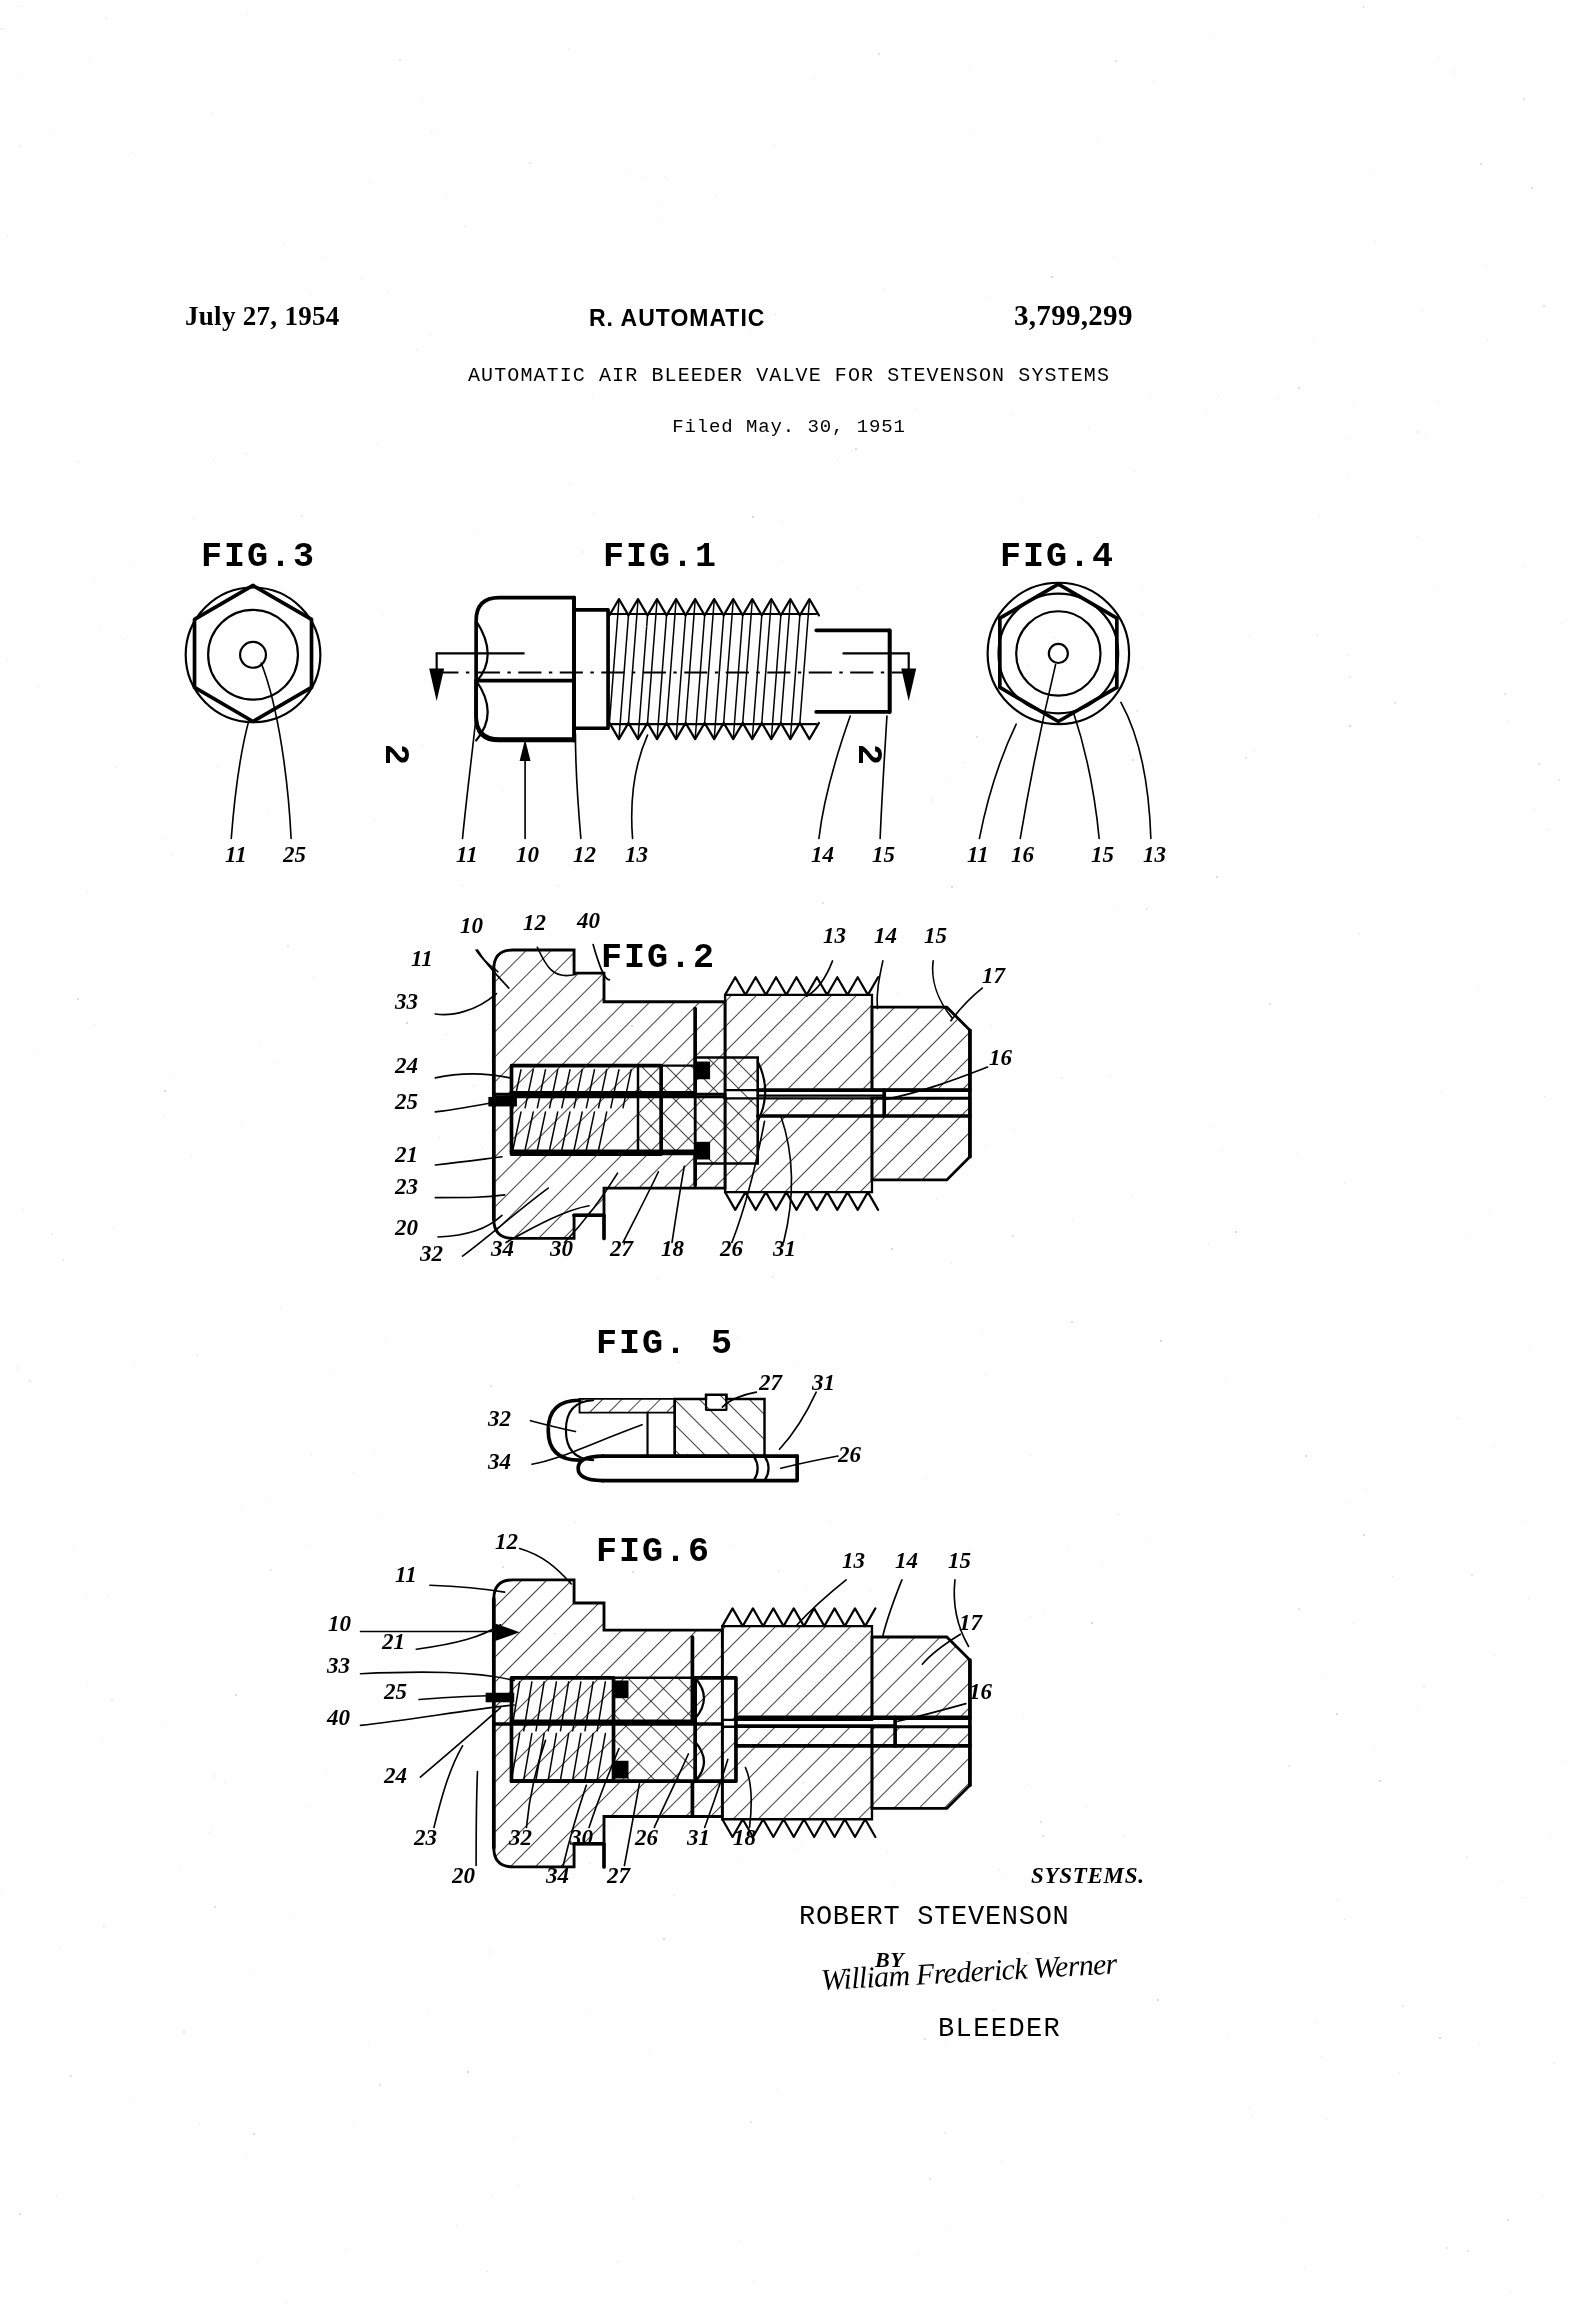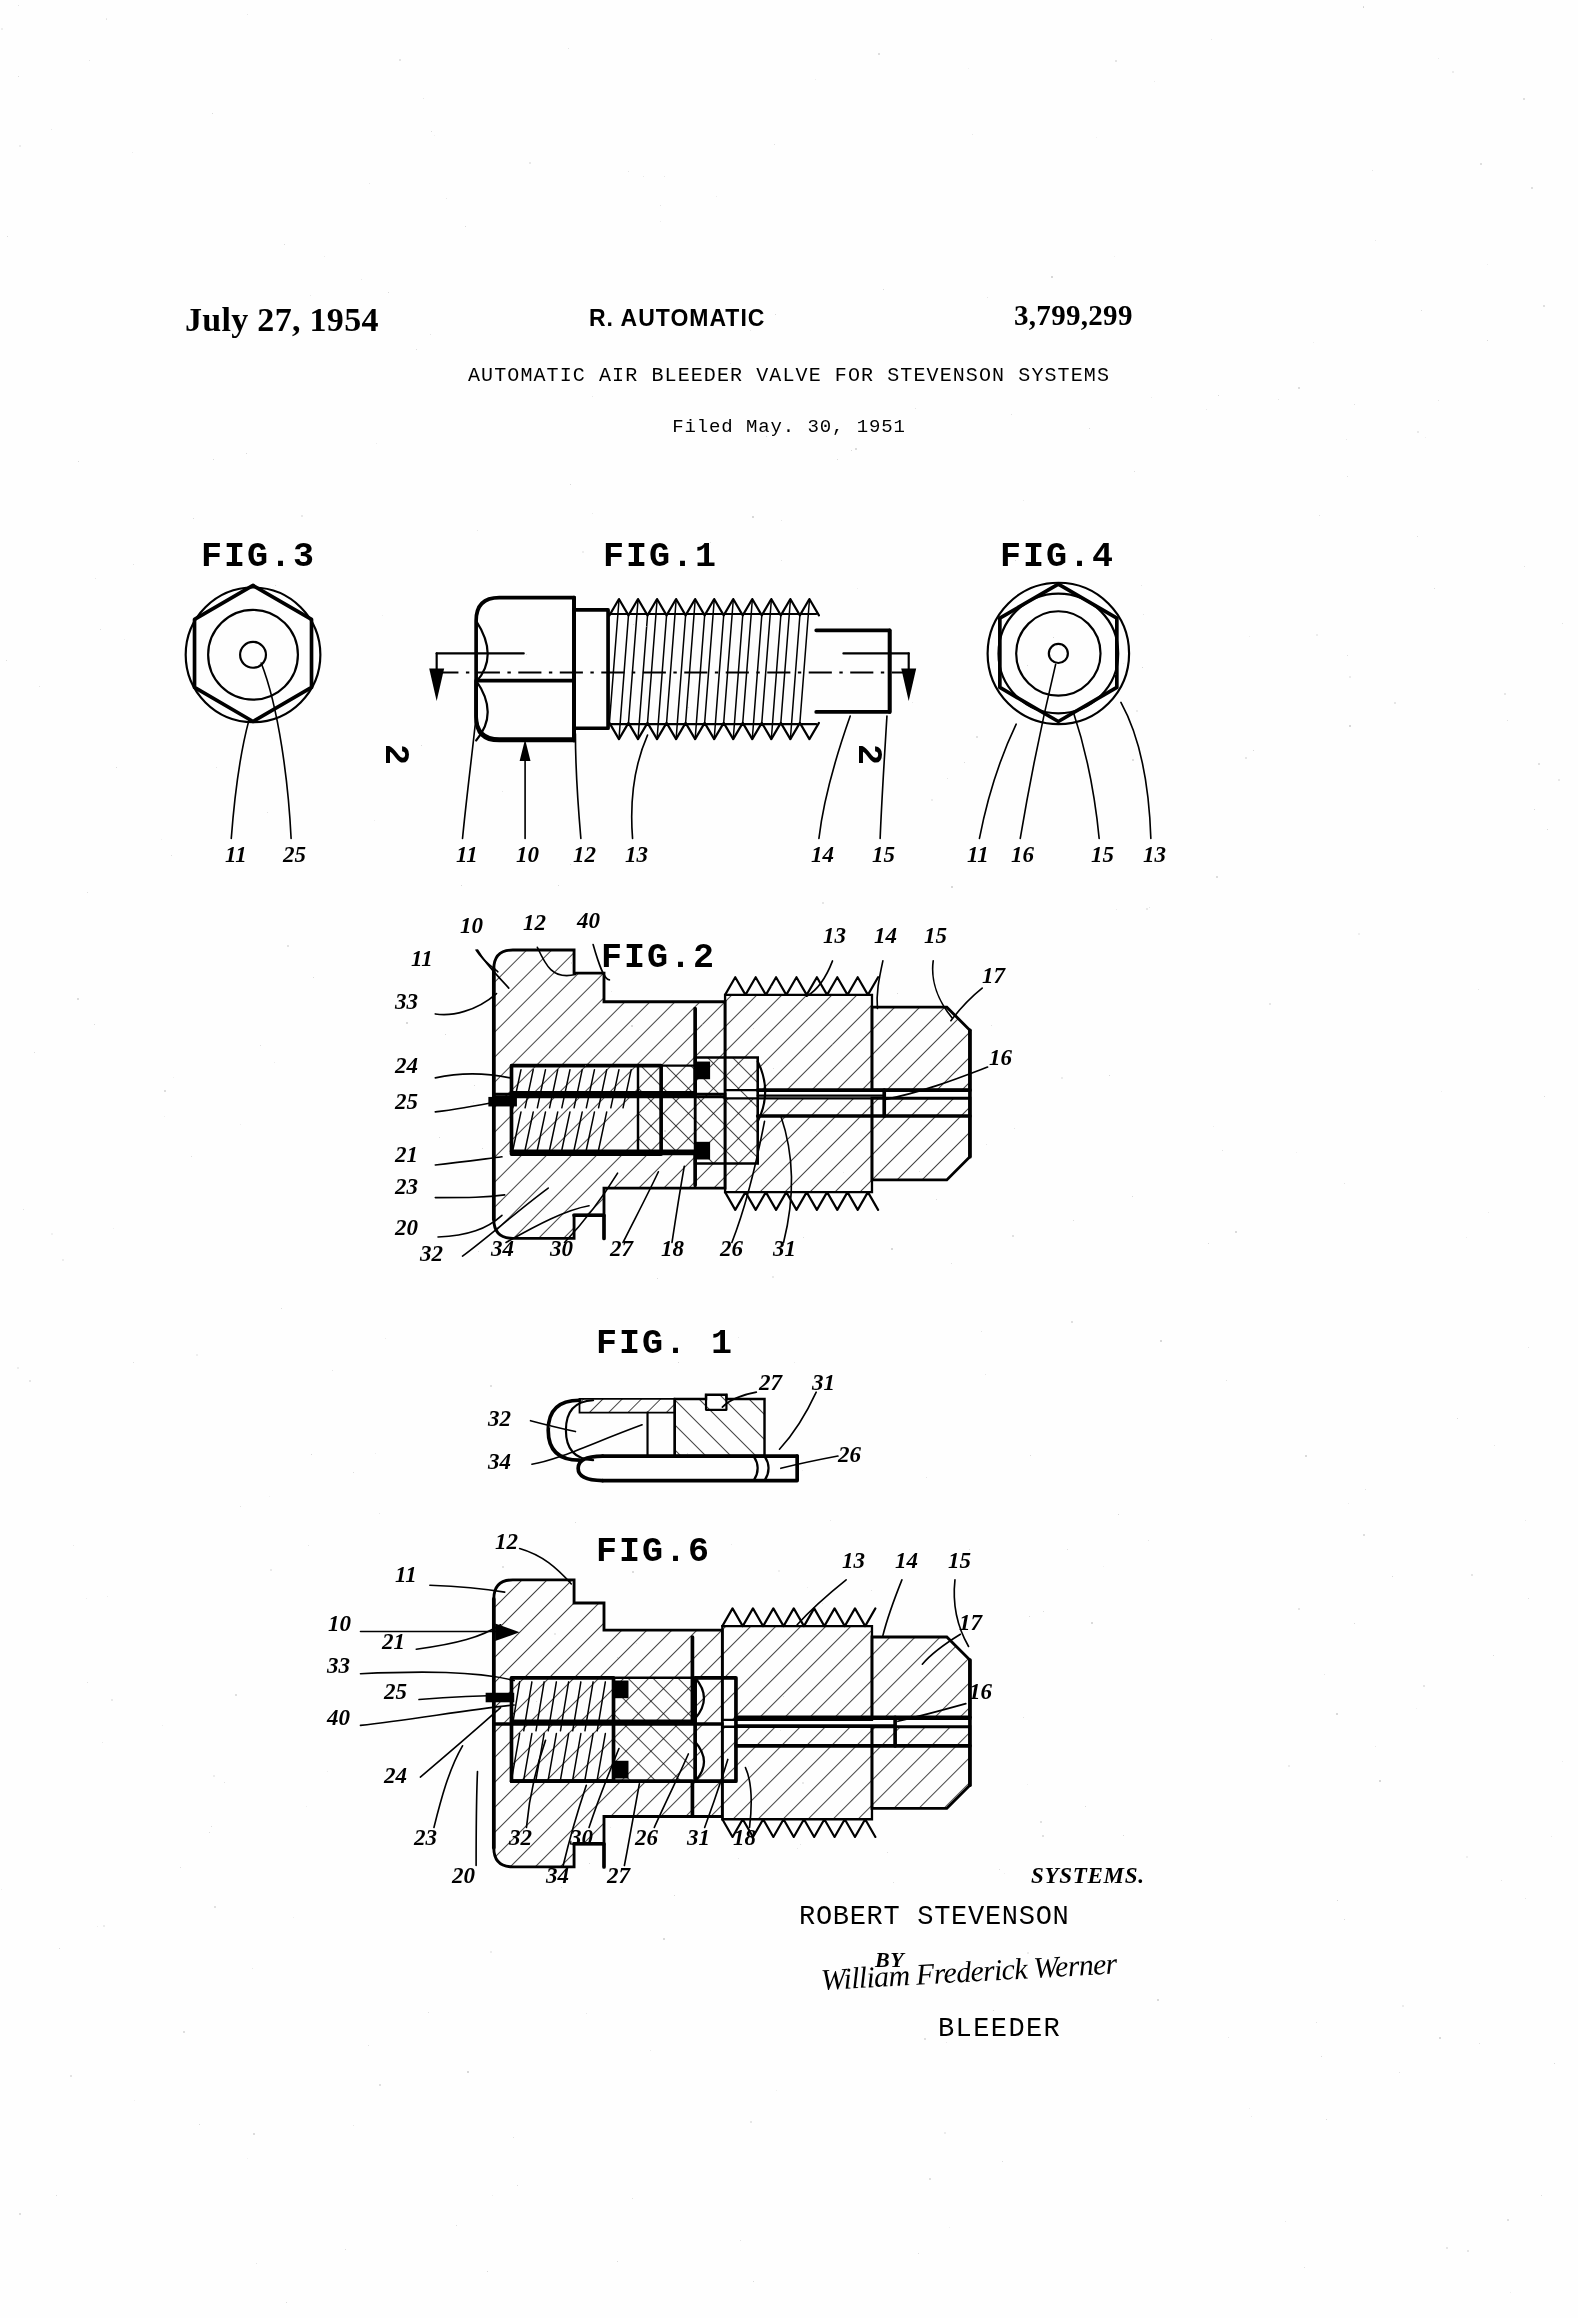--- a/index.html
+++ b/index.html
@@ -6,21 +6,21 @@
   body{
     width:1578px;height:2319px;position:relative;overflow:hidden;
     font-family:"Liberation Sans", sans-serif;color:#000;
     -webkit-font-smoothing:none;
   }
   .page{position:absolute;inset:0;background:#fefefe;}
 
   
   .hdr{position:absolute;left:0;right:0;}
   .hdr-date{position:absolute;left:185px;top:301px;font-family:"Liberation Serif",serif;
-            font-weight:bold;font-size:34px;letter-spacing:0.3px;}
+            font-weight:bold;font-size:27px;letter-spacing:0.3px;}
   .hdr-name{position:absolute;left:589px;top:305px;font-family:"Liberation Sans",sans-serif;
             font-weight:bold;font-size:23px;letter-spacing:1px;}
   .hdr-num{position:absolute;left:1014px;top:299px;font-family:"Liberation Serif",serif;
            font-weight:bold;font-size:29px;letter-spacing:0.3px;}
   .hdr-title{position:absolute;left:0;right:0;top:364px;text-align:center;
              font-family:"Liberation Mono",monospace;font-size:20px;letter-spacing:1.1px;}
   .hdr-filed{position:absolute;left:0;right:0;top:416px;text-align:center;
              font-family:"Liberation Mono",monospace;font-size:19px;letter-spacing:0.9px;}
 
   
@@ -66,21 +66,21 @@
     <div class="hdr-name">R. AUTOMATIC</div>
     <div class="hdr-num">3,799,299</div>
     <div class="hdr-title">AUTOMATIC AIR BLEEDER VALVE FOR STEVENSON SYSTEMS</div>
     <div class="hdr-filed">Filed May. 30, 1951</div>
   </div>
 
   <div class="figcap" style="left:201px;top:537px;">FIG.3</div>
   <div class="figcap" style="left:603px;top:537px;">FIG.1</div>
   <div class="figcap" style="left:1000px;top:537px;">FIG.4</div>
   <div class="figcap" style="left:601px;top:938px;">FIG.2</div>
-  <div class="figcap" style="left:596px;top:1324px;">FIG. 1</div>
+  <div class="figcap" style="left:596px;top:1324px;">FIG. 5</div>
   <div class="figcap" style="left:596px;top:1532px;">FIG.6</div>
 
   <svg style="left:0;top:0;" width="1578" height="2319" viewBox="0 0 2320 3408">
 
     <polygon class="ln-h" points="286,1010 286,910 372,860 458,910 458,1010 372,1060" fill="none"></polygon>
 
     <circle class="ln" cx="372" cy="962" r="99" fill="none"></circle>
 
     <circle class="ln" cx="372" cy="962" r="66" fill="none"></circle>
 

